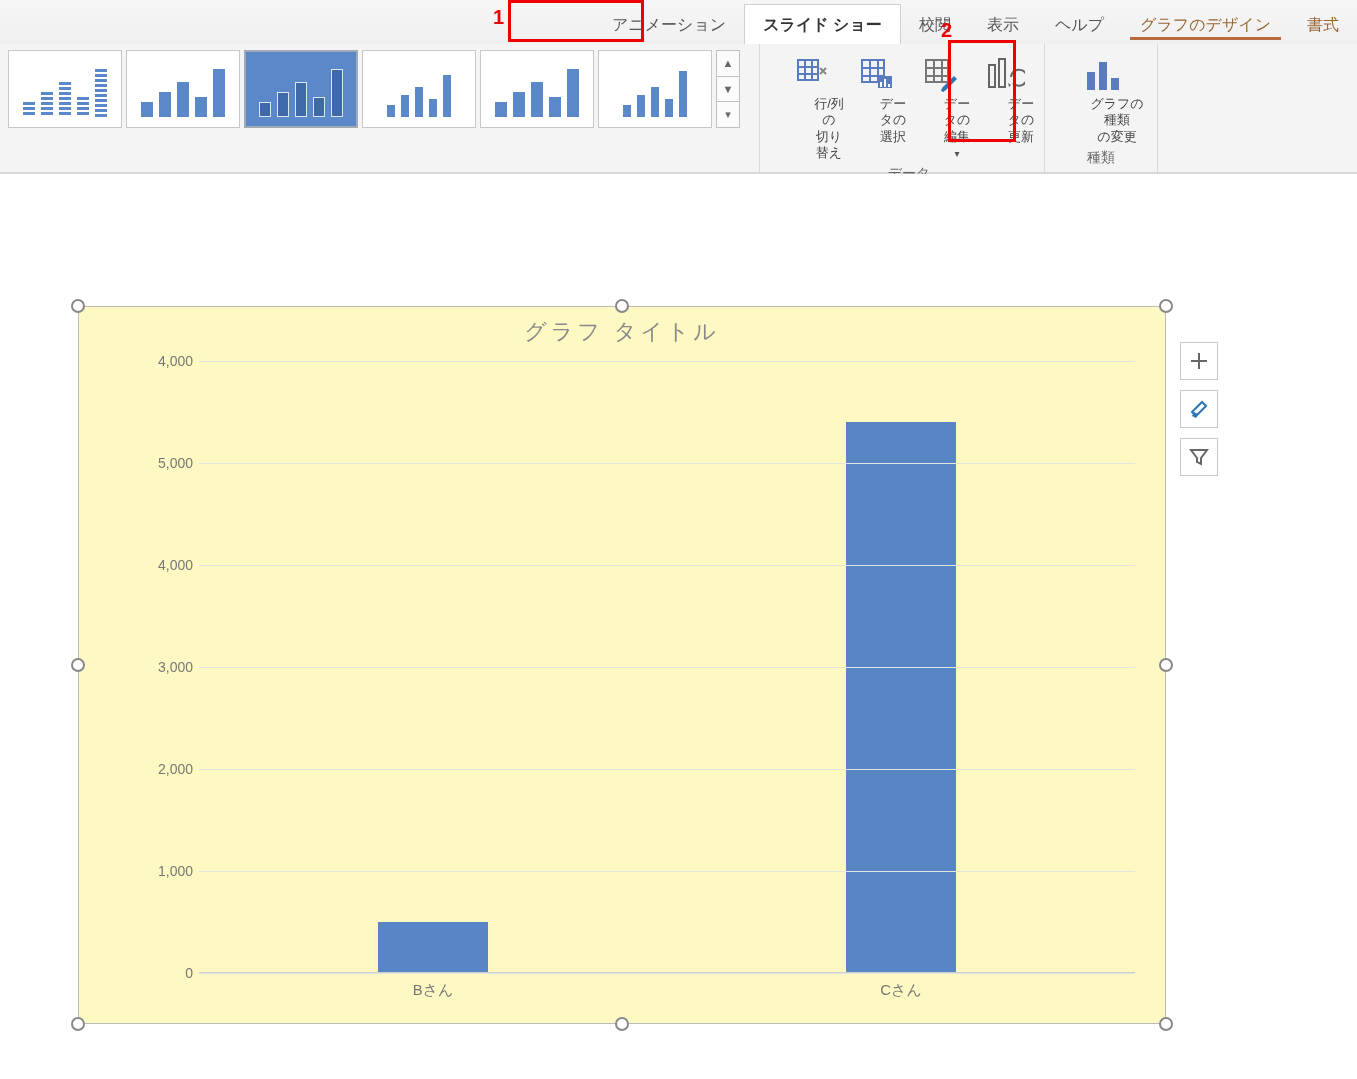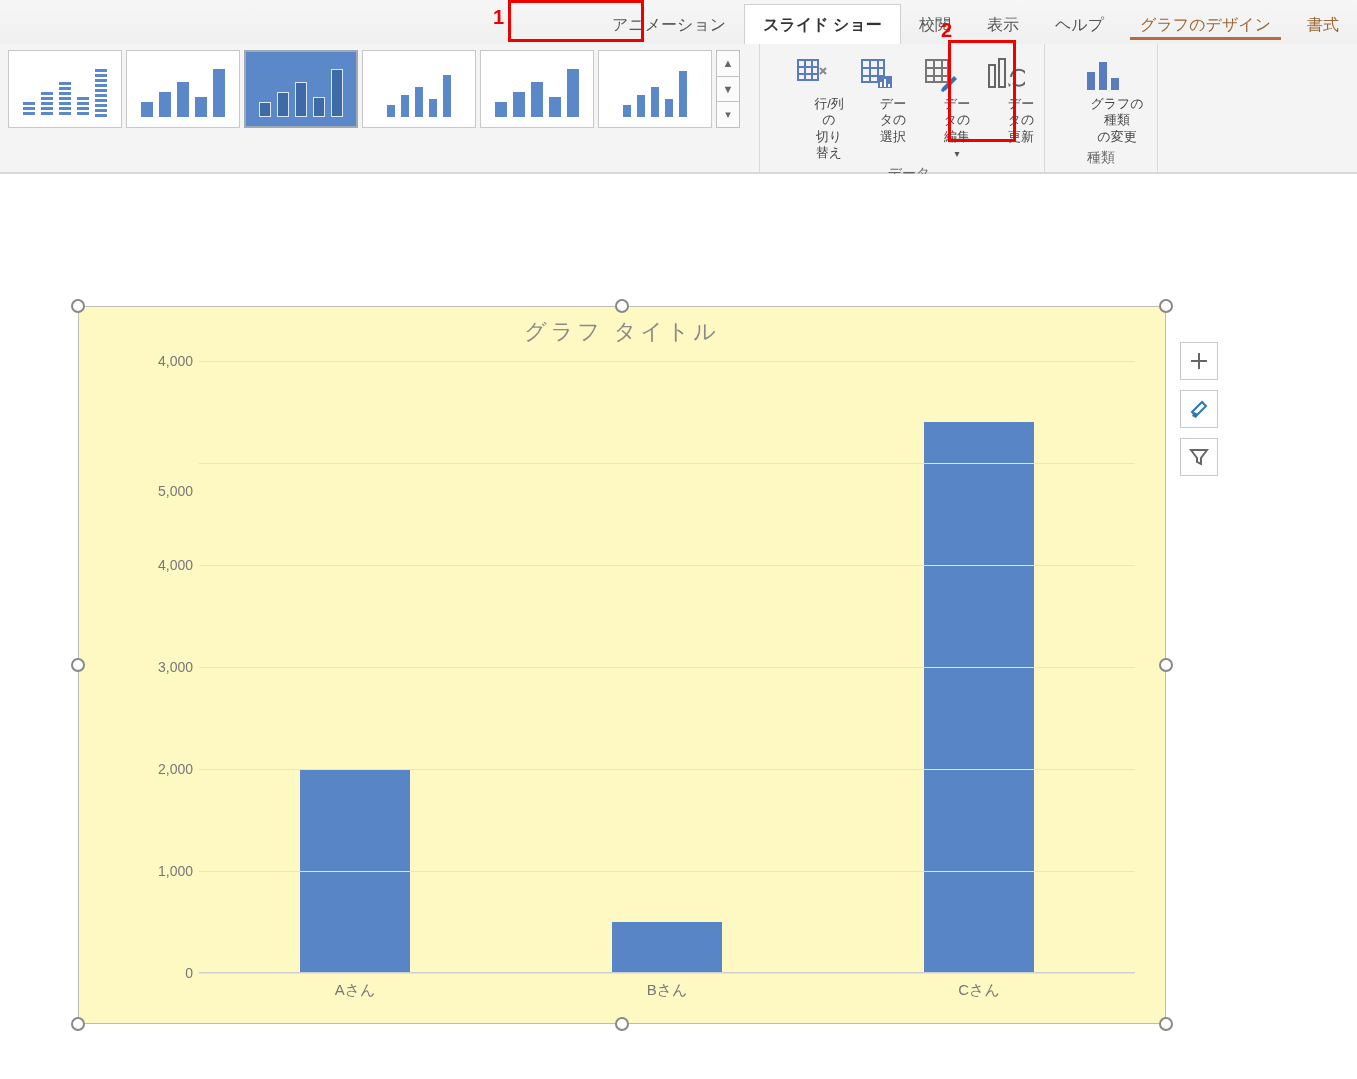--- a/index.html
+++ b/index.html
@@ -260,28 +260,24 @@
     <div class="chart-title">グラフ タイトル</div>
 
     <div class="plot">
 
       <div class="y-axis">
           <div class="y-tick" style="top: 100%;">0</div>
           <div class="y-tick" style="top: 83.3333%;">1,000</div>
           <div class="y-tick" style="top: 66.6667%;">2,000</div>
           <div class="y-tick" style="top: 50%;">3,000</div>
           <div class="y-tick" style="top: 33.3333%;">4,000</div>
-          <div class="y-tick" style="top: 16.6667%; margin-top: 28px;">5,000</div>
+          <div class="y-tick" style="top: 16.6667%;">5,000</div>
           <div class="y-tick" style="top: 0%;">4,000</div>
         </div>
       <div class="bars-area">
-          <div class="bar-slot">
-            <div class="bar" style="height: 33.3333%; background: rgb(88, 133, 198);"></div>
-            <div class="x-label">Aさん</div>
-          </div>
           <div class="bar-slot">
             <div class="bar" style="height: 8.33333%; background: rgb(88, 133, 198);"></div>
             <div class="x-label">Bさん</div>
           </div>
           <div class="bar-slot">
             <div class="bar" style="height: 90%; background: rgb(88, 133, 198);"></div>
             <div class="x-label">Cさん</div>
           </div>
         </div>
       <div class="x-baseline"></div>

